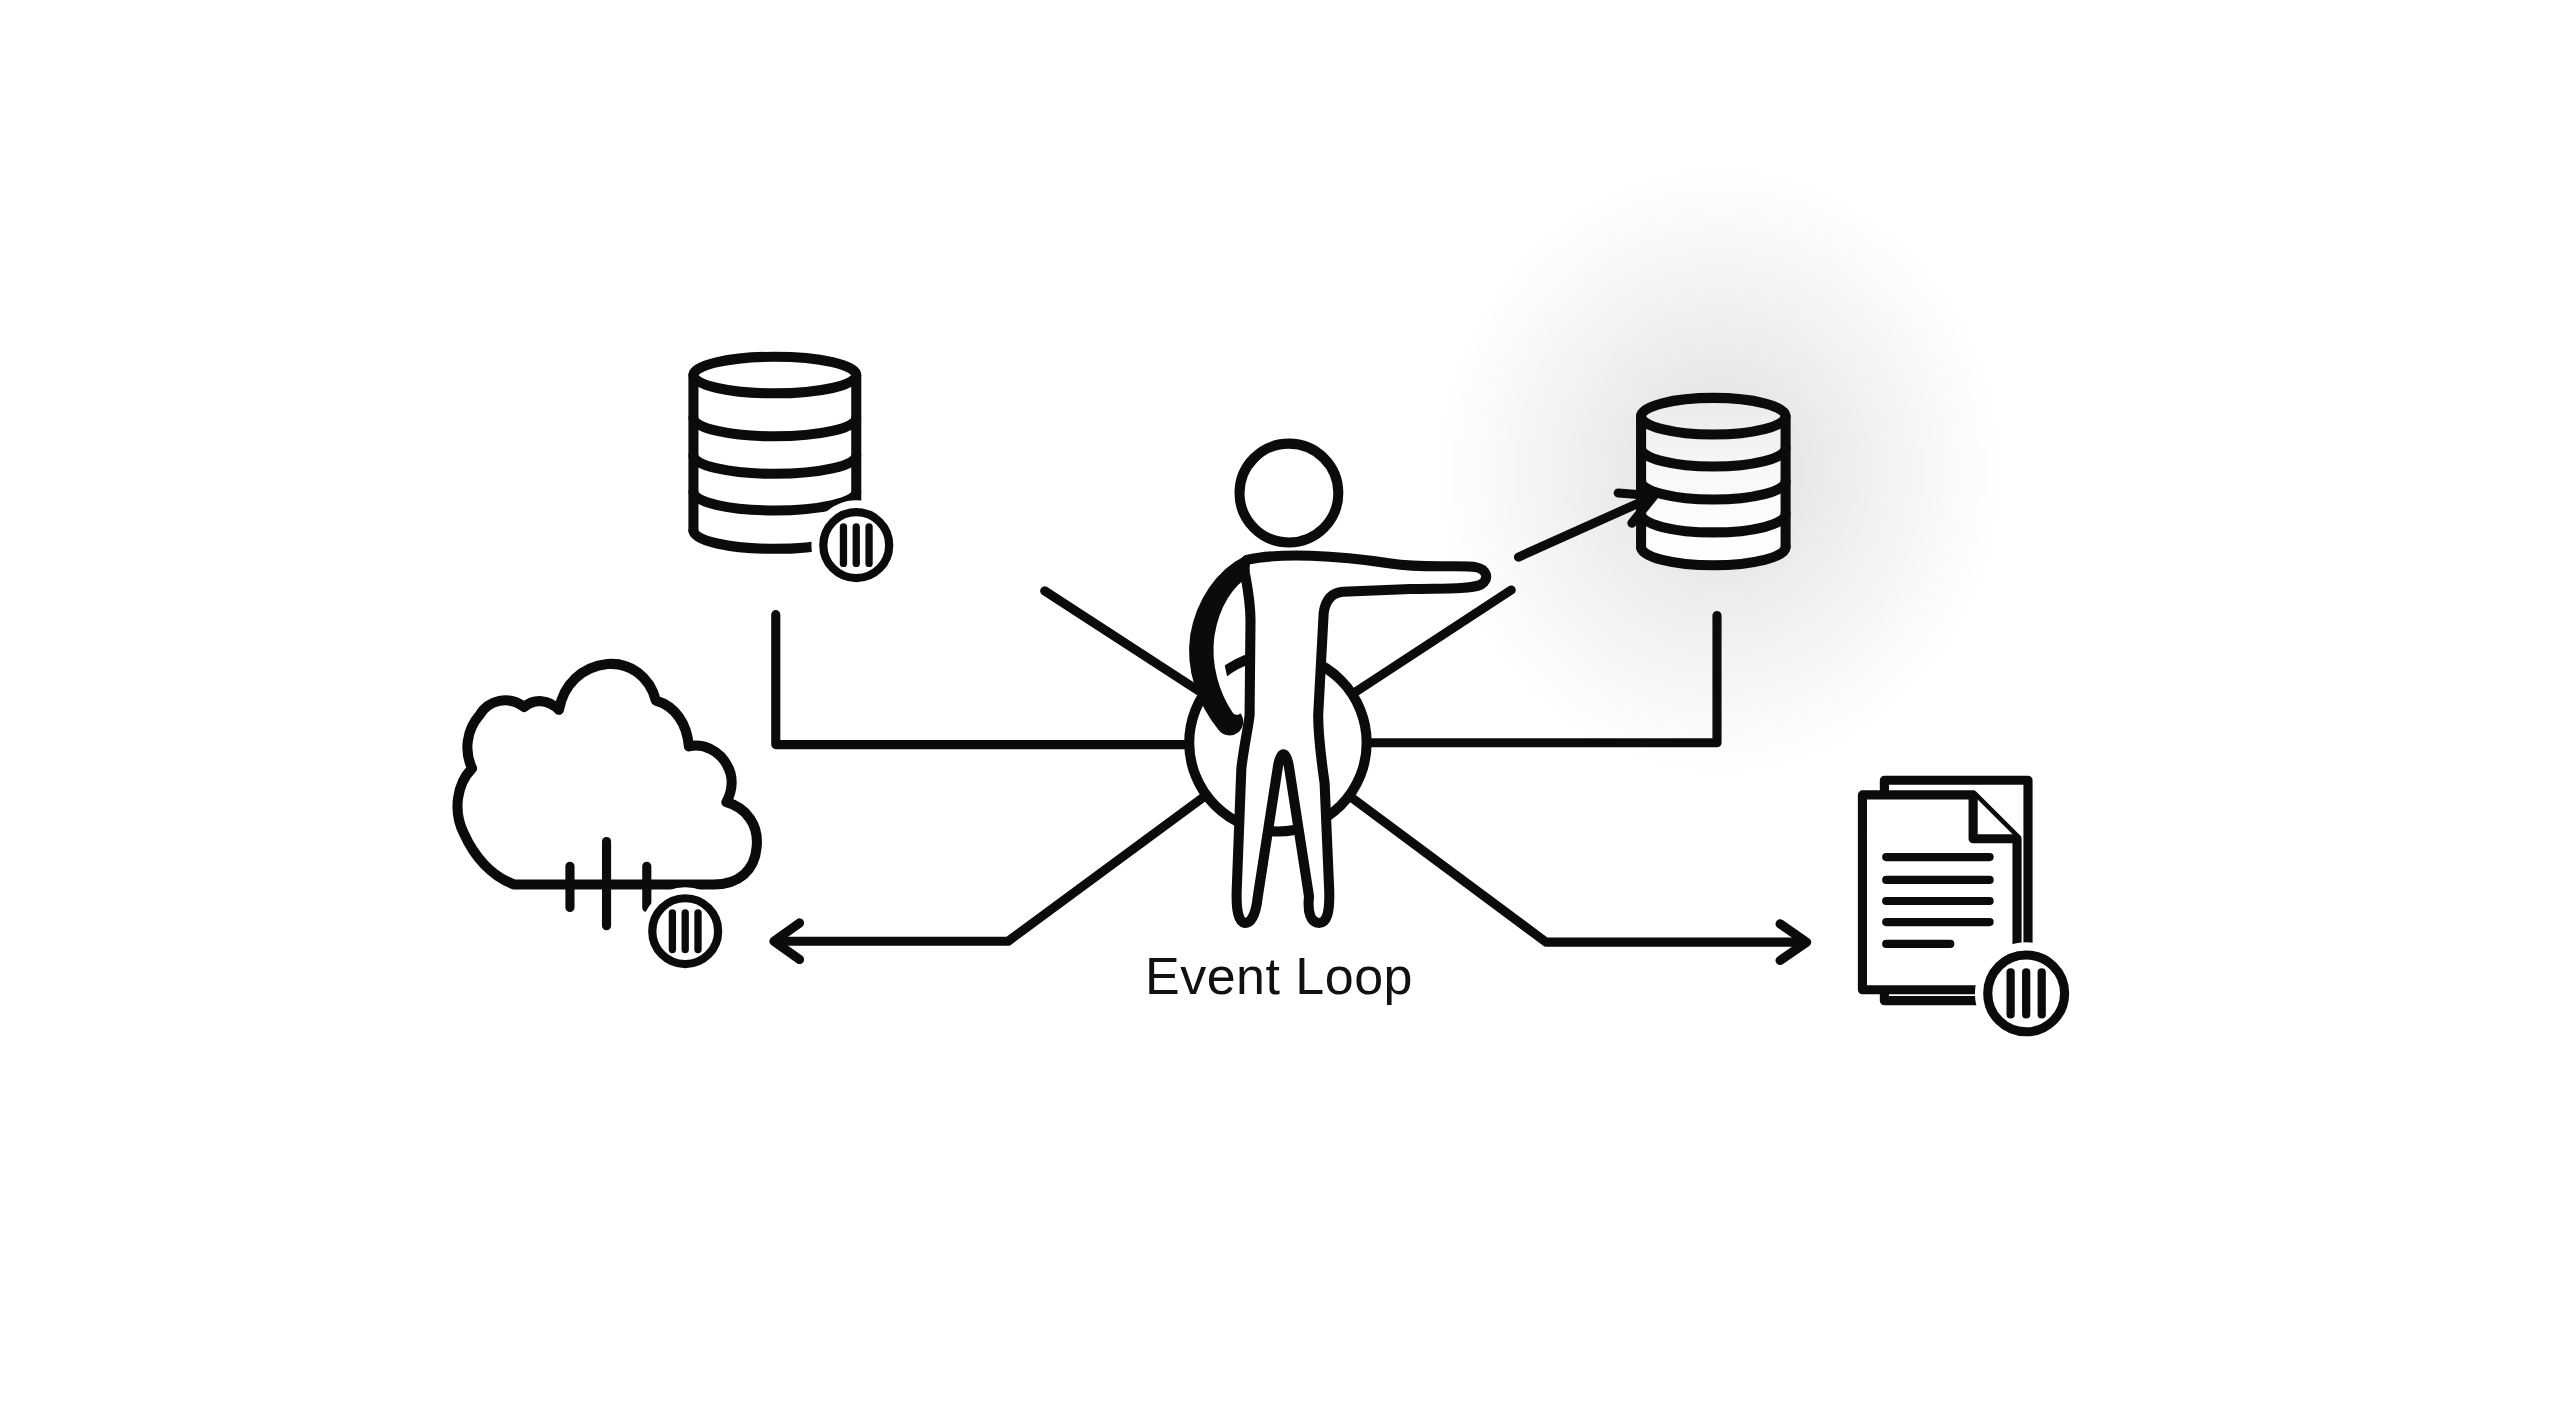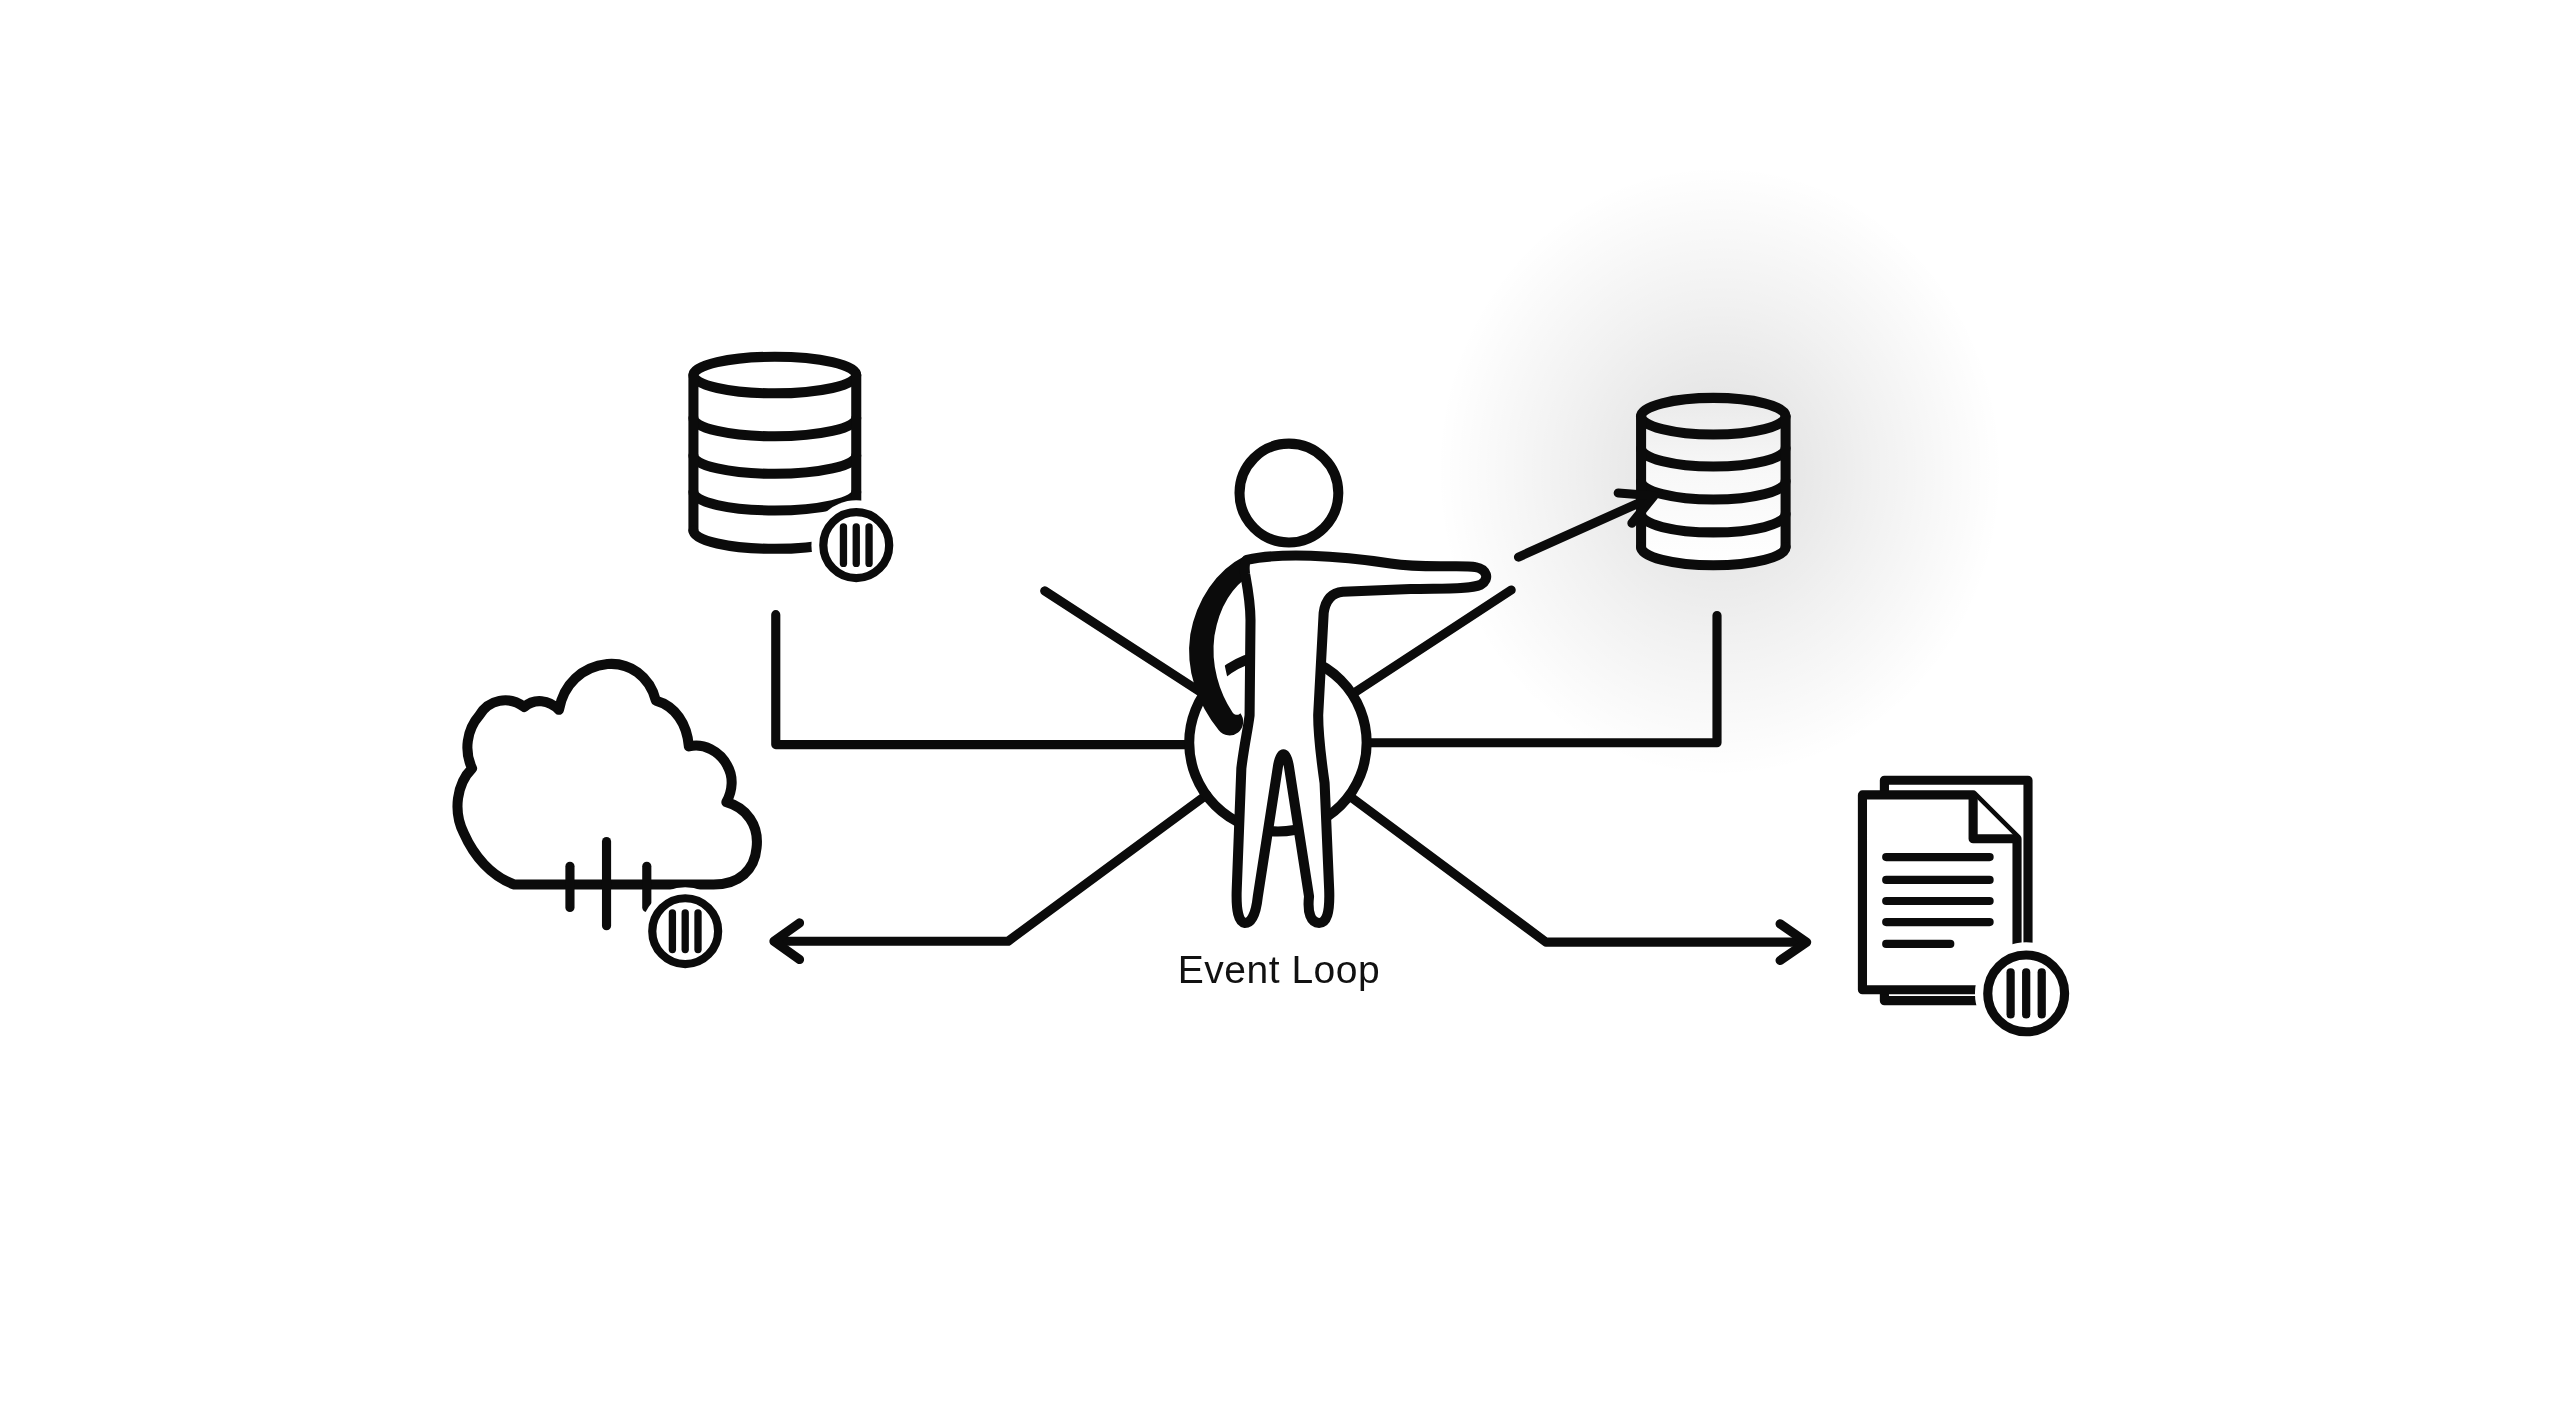--- a/index.html
+++ b/index.html
@@ -8,21 +8,21 @@
     width:2576px;height:1405px;
     background:#ffffff;
     overflow:hidden;
     font-family:"Liberation Sans", sans-serif;
   }
   .stage svg{position:absolute;left:0;top:0;}
   .diagram-label{
     position:absolute;
     left:1279px;top:950px;
     transform:translateX(-50%);
-    font-size:39px;
+    font-size:52px;
     line-height:1;
     letter-spacing:0.5px;
     color:#111111;
     white-space:nowrap;
   }
 </style>
 </head>
 <body>
 
 <div class="stage">

